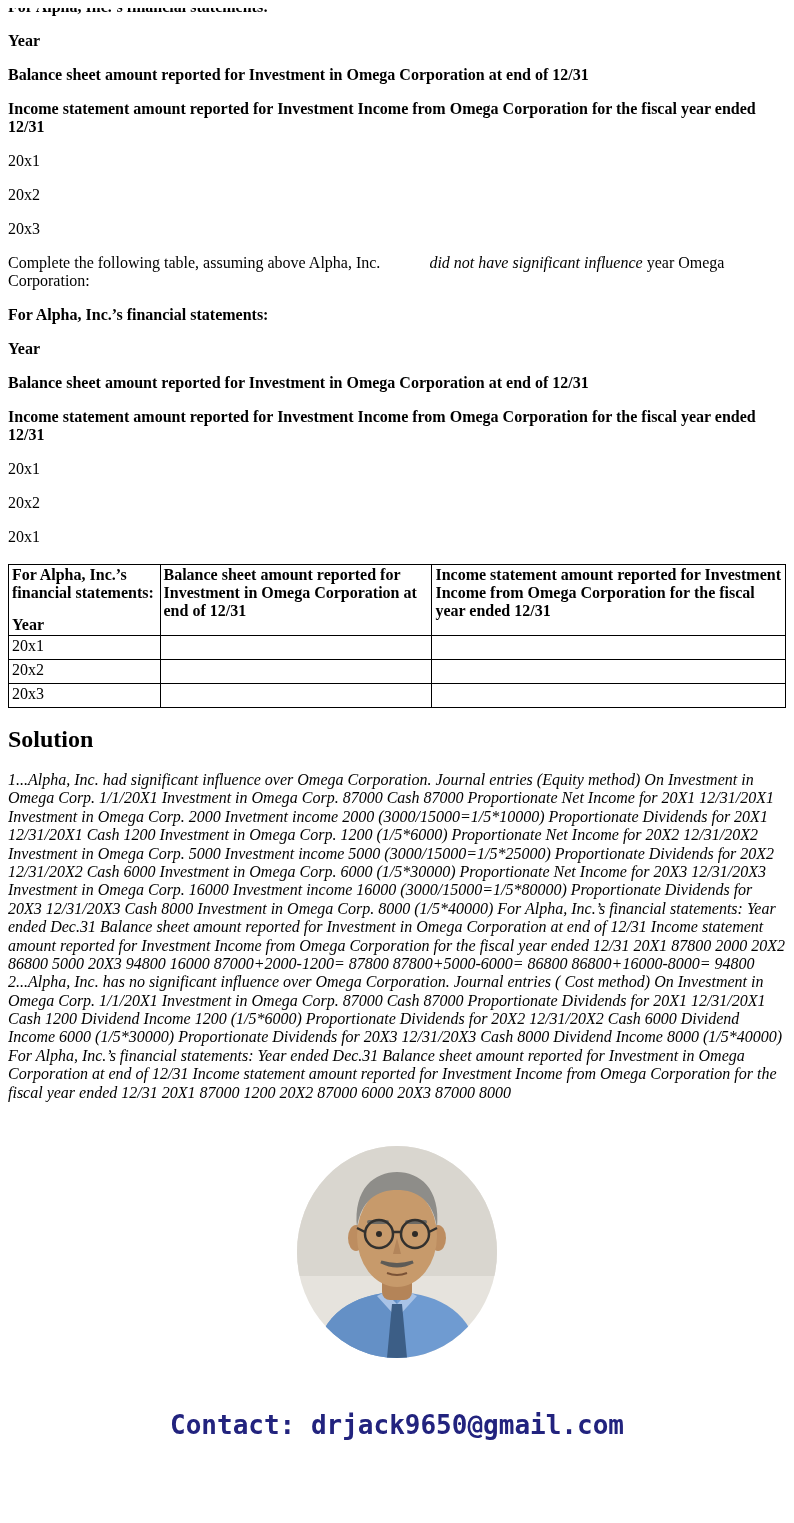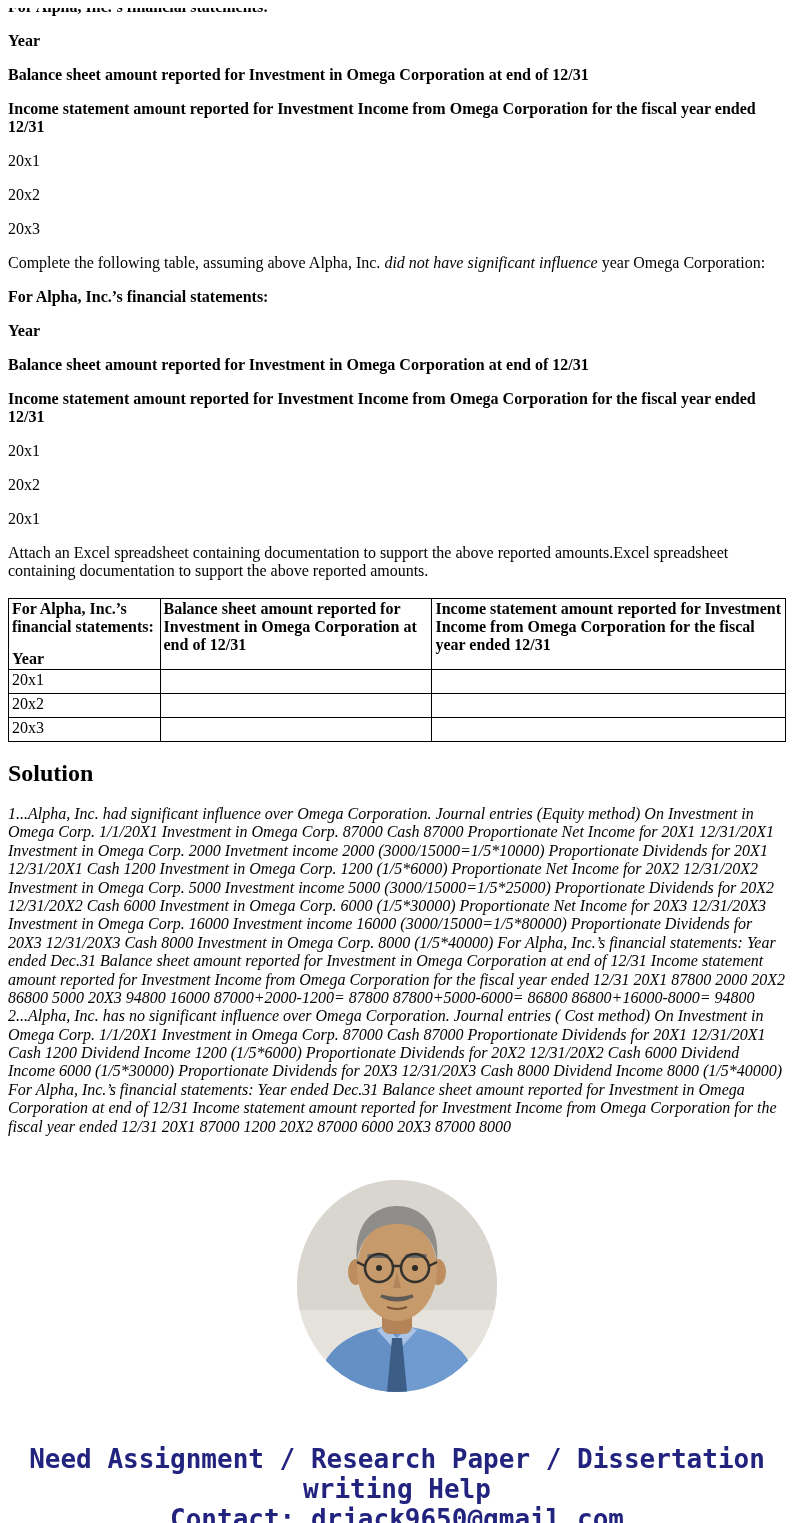--- a/index.html
+++ b/index.html
@@ -6,21 +6,21 @@
   body{
     font-family:"Liberation Serif", serif;
     font-size:16px;
     color:#000;
     margin:8px;
     width:778px;
   }
   p{margin:16px 0;}
   .b{font-weight:bold;}
   .first{margin-top:-10px;}
-  em{font-style:italic;}
+  em{font-style:italic;margin-left:45px;}
   table{
     border-collapse:collapse;
     width:100%;
     margin:18px 0;
   }
   th,td{
     border:1px solid #000;
     padding:1px 3px;
     text-align:left;
     vertical-align:top;
@@ -79,21 +79,20 @@
   <p><span>Complete the following table, assuming above Alpha, Inc. </span><em>did not have significant influence</em><span> year Omega Corporation:</span></p>
 
   <p class="b">For Alpha, Inc.’s financial statements:</p>
   <p class="b">Year</p>
   <p class="b">Balance sheet amount reported for Investment in Omega Corporation at end of 12/31</p>
   <p class="b">Income statement amount reported for Investment Income from Omega Corporation for the fiscal year ended 12/31</p>
   <p>20x1</p>
   <p>20x2</p>
   <p>20x1</p>
 
-  <p>Attach an Excel spreadsheet containing documentation to support the above reported amounts.Excel spreadsheet containing documentation to support the above reported amounts.</p>
 
   <table>
     <tbody>
       <tr>
         <th class="col-year">
           <span class="blk">For Alpha, Inc.’s financial statements:</span>
           <span class="blk yr-gap">Year</span>
         </th>
         <th class="col-balance">Balance sheet amount reported for Investment in Omega Corporation at end of 12/31</th>
         <th class="col-income">Income statement amount reported for Investment Income from Omega Corporation for the fiscal year ended 12/31</th>
@@ -157,17 +156,16 @@
         <path d="M100 92 L96 108 L104 108 Z" fill="#b3855a"></path>
 
         <path d="M84 116 Q100 124 116 116 Q100 121 84 116 Z" fill="#5e5b56" stroke="#5e5b56" stroke-width="3"></path>
 
         <path d="M90 127 Q100 131 110 127" fill="none" stroke="#7a5236" stroke-width="2"></path>
       </svg>
     </div>
   </div>
 
   <div class="footer">
-    <div class="footer-heading">Need Assignment / Research Paper / Dissertation writing Help</div>
     <div class="footer-contact">Contact: drjack9650@gmail.com</div>
   </div>
 
 </main>
 
 </body></html>

